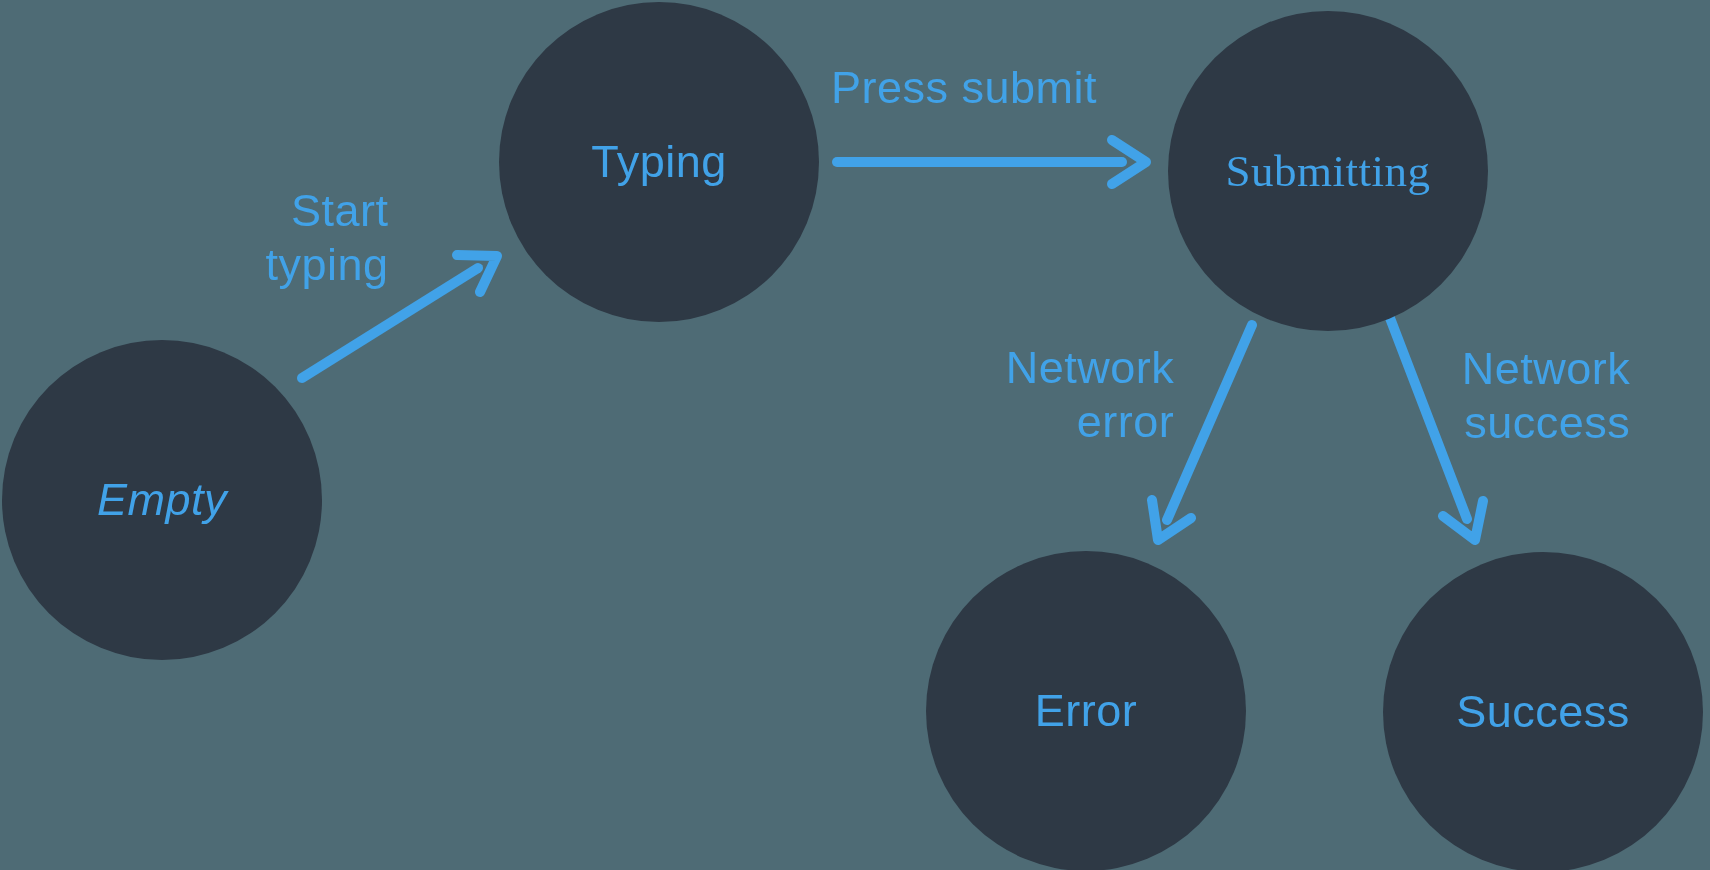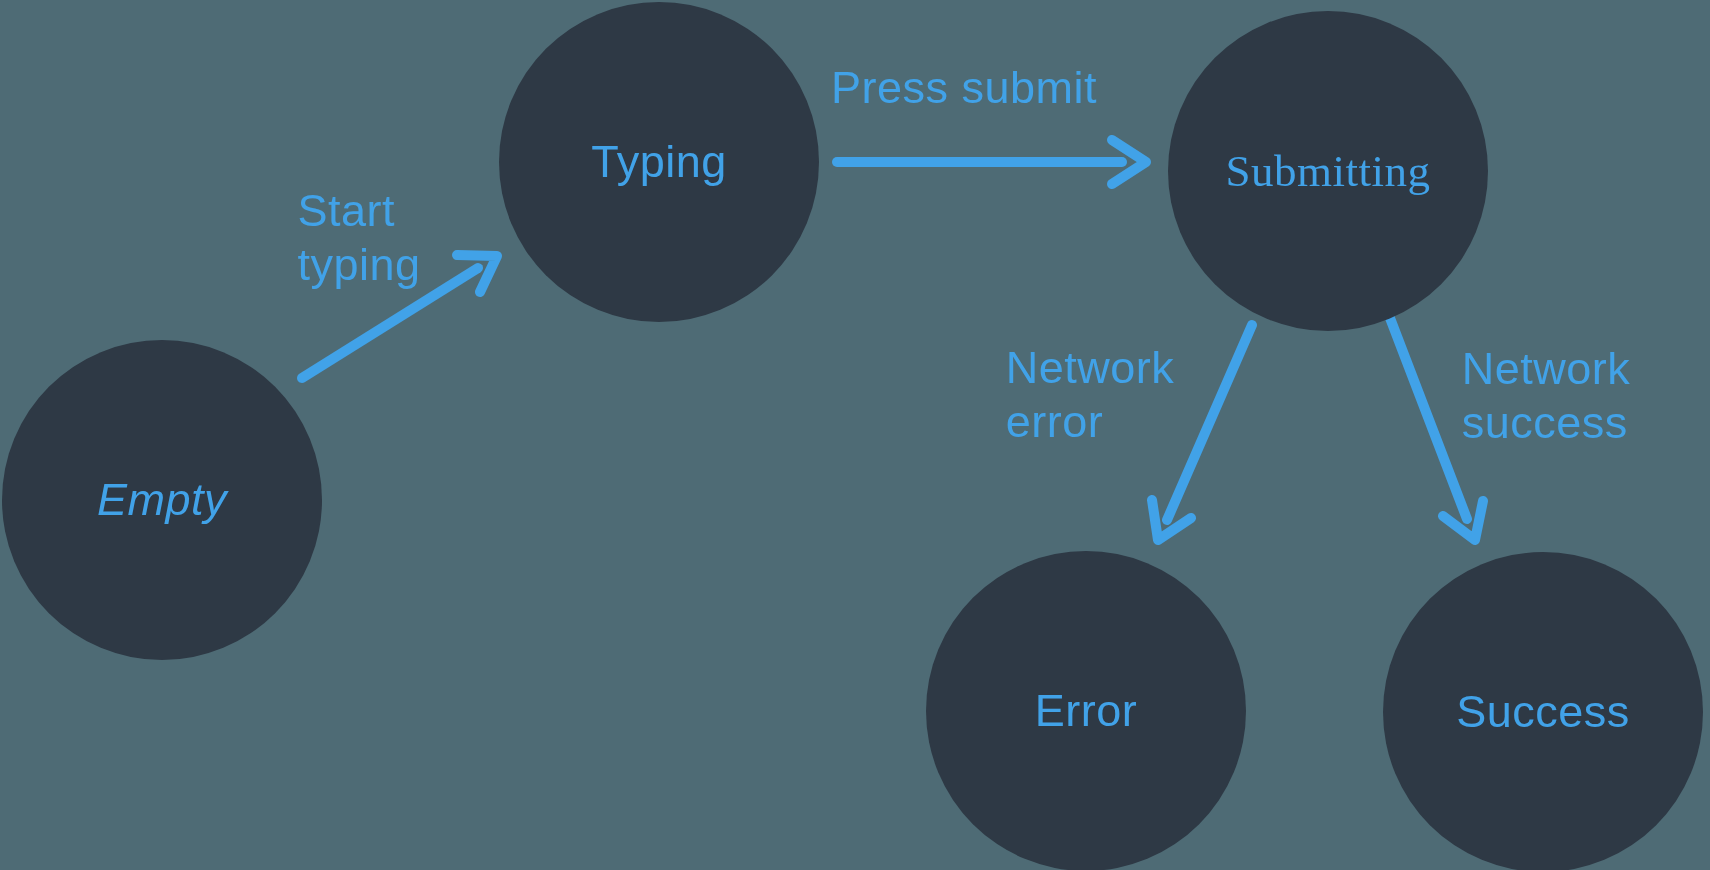--- a/index.html
+++ b/index.html
@@ -51,21 +51,21 @@
     letter-spacing: 0.5px;
     white-space: nowrap;
   }
   .edge-label {
     position: absolute;
     transform: translate(-50%, -50%);
     color: var(--accent);
     font-size: 45px;
     letter-spacing: 0.5px;
     line-height: 54px;
-    text-align: left;
+    text-align: right;
     white-space: pre-line;
   }
 </style>
 </head>
 <body>
 
 <div class="canvas">
 
   <svg class="edges-layer" viewBox="0 0 1710 870" aria-hidden="true">
     <g>
@@ -99,21 +99,21 @@
   </div>
 
   <div class="node" style="left:926px; top:551px;">
     <span class="node-label">Error</span>
   </div>
 
   <div class="node" style="left:1383px; top:552px;">
     <span class="node-label">Success</span>
   </div>
 
-  <div class="edge-label" style="left:327px; top:238px;margin-left:32px;">Start
+  <div class="edge-label" style="left:327px; top:238px;">Start
 typing</div>
 
   <div class="edge-label" style="left:964px; top:88px;">Press submit</div>
 
   <div class="edge-label" style="left:1090px; top:395px;">Network
 error</div>
 
   <div class="edge-label" style="left:1546px; top:396px;">Network
 success</div>
 

